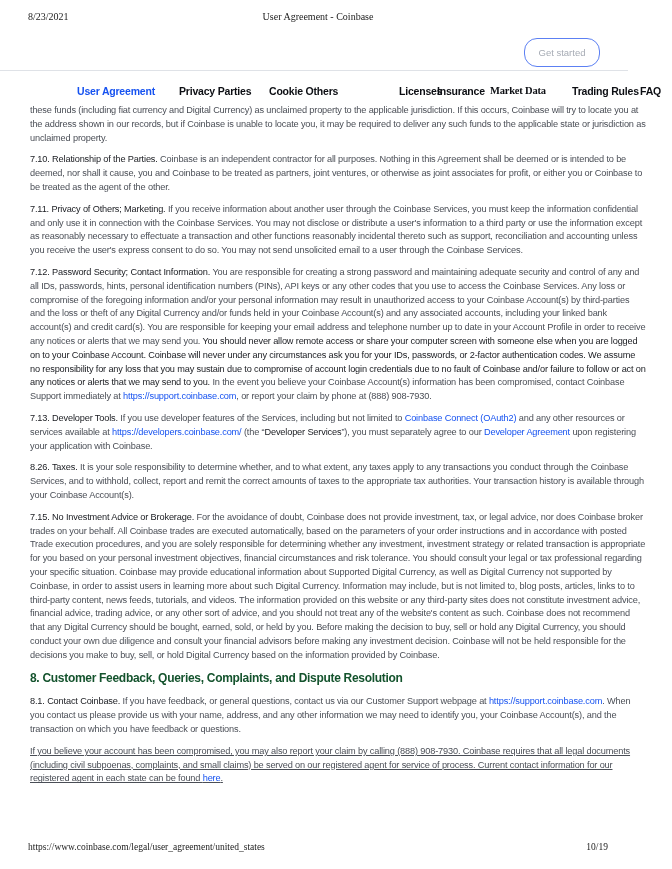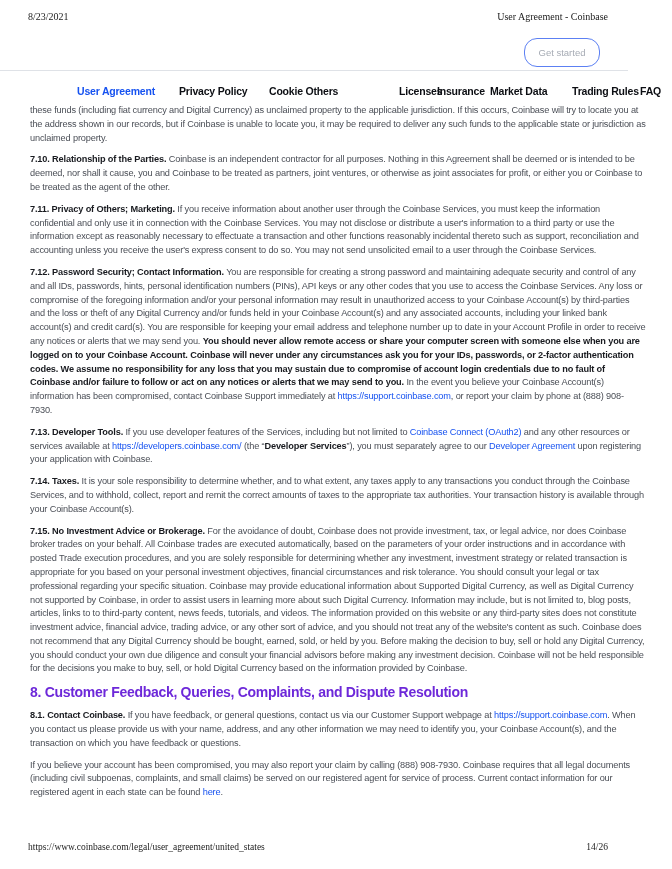--- a/index.html
+++ b/index.html
@@ -7,54 +7,54 @@
     width:672px;height:869px;background:#ffffff;overflow:hidden;position:relative;
     font-family:"Liberation Sans",sans-serif;
     -webkit-font-smoothing:antialiased;
   }
   .page{position:relative;width:628px;height:869px;background:#fff;}
 
   
   .print-header{position:absolute;top:11px;left:28px;right:20px;height:14px;
     font-family:"Liberation Serif",serif;font-size:10px;color:#1b1b1b;}
   .ph-date{position:absolute;left:0;top:0;}
-  .ph-title{position:absolute;left:0;right:0;top:0;text-align:right;}
+  .ph-title{position:absolute;left:0;right:0;top:0;text-align:center;}
 
   
   .get-started{position:absolute;top:38px;left:524px;width:76px;height:29px;
     background:#fff;border:1.5px solid #5c80f3;border-radius:13px;
     color:#a6abb4;font-size:9.5px;font-family:"Liberation Sans",sans-serif;
     display:flex;align-items:center;justify-content:center;cursor:pointer;box-sizing:border-box;}
 
   .divider{position:absolute;top:70px;left:0;right:0;height:1px;background:#dfe2e7;}
 
   
   .tabs{position:absolute;top:82px;left:0;width:672px;height:20px;overflow:hidden;margin-left:32px;}
   .tab{position:absolute;top:0;line-height:18px;font-size:10.5px;font-weight:bold;
     letter-spacing:-0.2px;color:#0c0e13;white-space:nowrap;cursor:pointer;}
   .tab.active{color:#1652f0;}
   .tab:nth-child(1){left:45px;}
   .tab:nth-child(2){left:147px;}
   .tab:nth-child(3){left:237px;}
   .tab:nth-child(4){left:331px;padding-left:36px;}
   .tab:nth-child(5){left:405px;}
-  .tab:nth-child(6){left:458px;}
+  .tab:nth-child(6){left:458px;font-family:Liberation Serif, serif;}
   .tab:nth-child(7){left:540px;}
   .tab:nth-child(8){left:608px;}
   .tab.clipped{max-width:21px;overflow:hidden;}
 
   
   .content{position:absolute;top:104px;left:30px;width:616px;color:#4a4e56;
     font-size:9.2px;line-height:13.8px;letter-spacing:-0.15px;}
   .content p{margin:0 0 8px 0;}
-  .content p.spaced{margin-top:3px;}
-  .b{font-weight:bold;color:#191b20;}
+  .content p.spaced{margin-top:3px;text-decoration:underline;}
+  .b{font-weight:normal;color:#191b20;}
   .lnk{color:#1652f0;text-decoration:none;cursor:pointer;}
-  h2.section-heading{margin:8px 0 9px 0;font-size:14px;line-height:16px;
-    letter-spacing:-0.3px;font-weight:bold;color:#6d28d9;}
+  h2.section-heading{margin:8px 0 9px 0;font-size:12px;line-height:16px;
+    letter-spacing:-0.3px;font-weight:bold;color:#14532d;}
 
   
   .print-footer{position:absolute;top:842px;left:28px;right:20px;height:16px;
     font-family:"Liberation Serif",serif;font-size:9.5px;color:#1b1b1b;
     background:#fff;z-index:5;}
   .pf-url{position:absolute;left:0;top:0;}
   .pf-page{position:absolute;right:0;top:0;}
 </style>
 </head>
 <body>
@@ -65,40 +65,40 @@
     <span class="ph-date">8/23/2021</span>
     <span class="ph-title">User Agreement - Coinbase</span>
   </div>
 
   <button class="get-started">Get started</button>
 
   <div class="divider"></div>
 
   <nav class="tabs">
       <div class="tab active">User Agreement</div>
-      <div class="tab">Privacy Policy</div>
+      <div class="tab">Privacy Parties</div>
       <div class="tab">Cookie Others</div>
       <div class="tab">Licenses</div>
       <div class="tab">Insurance</div>
       <div class="tab">Market Data</div>
       <div class="tab">Trading Rules</div>
       <div class="tab clipped">FAQ</div>
     </nav>
 
   <main class="content">
     <p><span>these funds (including fiat currency and Digital Currency) as unclaimed property to the applicable jurisdiction. If this occurs, Coinbase will try to locate you at the address shown in our records, but if Coinbase is unable to locate you, it may be required to deliver any such funds to the applicable state or jurisdiction as unclaimed property.</span></p>
     <p><span class="b">7.10. Relationship of the Parties.</span><span> Coinbase is an independent contractor for all purposes. Nothing in this Agreement shall be deemed or is intended to be deemed, nor shall it cause, you and Coinbase to be treated as partners, joint ventures, or otherwise as joint associates for profit, or either you or Coinbase to be treated as the agent of the other.</span></p>
     <p><span class="b">7.11. Privacy of Others; Marketing.</span><span> If you receive information about another user through the Coinbase Services, you must keep the information confidential and only use it in connection with the Coinbase Services. You may not disclose or distribute a user's information to a third party or use the information except as reasonably necessary to effectuate a transaction and other functions reasonably incidental thereto such as support, reconciliation and accounting unless you receive the user's express consent to do so. You may not send unsolicited email to a user through the Coinbase Services.</span></p>
     <p><span class="b">7.12. Password Security; Contact Information.</span><span> You are responsible for creating a strong password and maintaining adequate security and control of any and all IDs, passwords, hints, personal identification numbers (PINs), API keys or any other codes that you use to access the Coinbase Services. Any loss or compromise of the foregoing information and/or your personal information may result in unauthorized access to your Coinbase Account(s) by third-parties and the loss or theft of any Digital Currency and/or funds held in your Coinbase Account(s) and any associated accounts, including your linked bank account(s) and credit card(s). You are responsible for keeping your email address and telephone number up to date in your Account Profile in order to receive any notices or alerts that we may send you. </span><span class="b">You should never allow remote access or share your computer screen with someone else when you are logged on to your Coinbase Account. Coinbase will never under any circumstances ask you for your IDs, passwords, or 2-factor authentication codes. We assume no responsibility for any loss that you may sustain due to compromise of account login credentials due to no fault of Coinbase and/or failure to follow or act on any notices or alerts that we may send to you.</span><span> In the event you believe your Coinbase Account(s) information has been compromised, contact Coinbase Support immediately at </span><a class="lnk">https://support.coinbase.com</a><span>, or report your claim by phone at (888) 908-7930.</span></p>
     <p><span class="b">7.13. Developer Tools.</span><span> If you use developer features of the Services, including but not limited to </span><a class="lnk">Coinbase Connect (OAuth2)</a><span> and any other resources or services available at </span><a class="lnk">https://developers.coinbase.com/</a><span> (the “</span><span class="b">Developer Services</span><span>”), you must separately agree to our </span><a class="lnk">Developer Agreement</a><span> upon registering your application with Coinbase.</span></p>
-    <p><span class="b">7.14. Taxes.</span><span> It is your sole responsibility to determine whether, and to what extent, any taxes apply to any transactions you conduct through the Coinbase Services, and to withhold, collect, report and remit the correct amounts of taxes to the appropriate tax authorities. Your transaction history is available through your Coinbase Account(s).</span></p>
+    <p><span class="b">8.26. Taxes.</span><span> It is your sole responsibility to determine whether, and to what extent, any taxes apply to any transactions you conduct through the Coinbase Services, and to withhold, collect, report and remit the correct amounts of taxes to the appropriate tax authorities. Your transaction history is available through your Coinbase Account(s).</span></p>
     <p><span class="b">7.15. No Investment Advice or Brokerage.</span><span> For the avoidance of doubt, Coinbase does not provide investment, tax, or legal advice, nor does Coinbase broker trades on your behalf. All Coinbase trades are executed automatically, based on the parameters of your order instructions and in accordance with posted Trade execution procedures, and you are solely responsible for determining whether any investment, investment strategy or related transaction is appropriate for you based on your personal investment objectives, financial circumstances and risk tolerance. You should consult your legal or tax professional regarding your specific situation. Coinbase may provide educational information about Supported Digital Currency, as well as Digital Currency not supported by Coinbase, in order to assist users in learning more about such Digital Currency. Information may include, but is not limited to, blog posts, articles, links to to third-party content, news feeds, tutorials, and videos. The information provided on this website or any third-party sites does not constitute investment advice, financial advice, trading advice, or any other sort of advice, and you should not treat any of the website's content as such. Coinbase does not recommend that any Digital Currency should be bought, earned, sold, or held by you. Before making the decision to buy, sell or hold any Digital Currency, you should conduct your own due diligence and consult your financial advisors before making any investment decision. Coinbase will not be held responsible for the decisions you make to buy, sell, or hold Digital Currency based on the information provided by Coinbase.</span></p>
     <h2 class="section-heading">8. Customer Feedback, Queries, Complaints, and Dispute Resolution</h2>
     <p><span class="b">8.1. Contact Coinbase.</span><span> If you have feedback, or general questions, contact us via our Customer Support webpage at </span><a class="lnk">https://support.coinbase.com</a><span>. When you contact us please provide us with your name, address, and any other information we may need to identify you, your Coinbase Account(s), and the transaction on which you have feedback or questions.</span></p>
     <p class="spaced"><span>If you believe your account has been compromised, you may also report your claim by calling (888) 908-7930. Coinbase requires that all legal documents (including civil subpoenas, complaints, and small claims) be served on our registered agent for service of process. Current contact information for our registered agent in each state can be found </span><a class="lnk">here</a><span>.</span></p>
   </main>
 
   <div class="print-footer">
     <span class="pf-url">https://www.coinbase.com/legal/user_agreement/united_states</span>
-    <span class="pf-page">14/26</span>
+    <span class="pf-page">10/19</span>
   </div>
 
 </div>
 
 </body></html>

